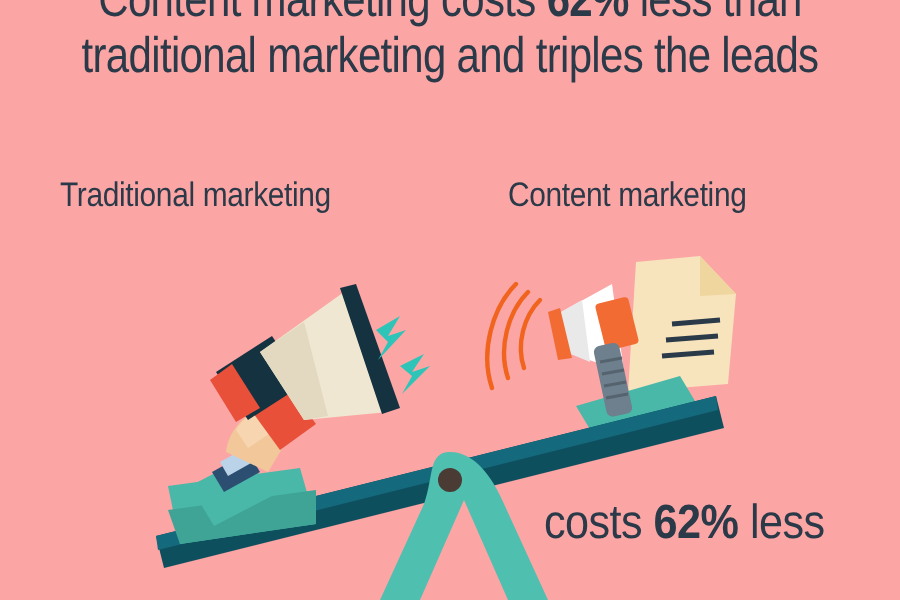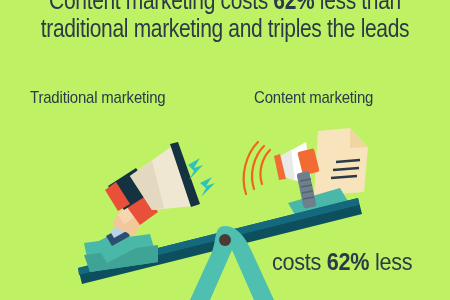--- a/index.html
+++ b/index.html
@@ -9,21 +9,21 @@
   body {
     width: 450px;
     height: 300px;
     overflow: hidden;
     font-family: "Liberation Sans", sans-serif;
   }
   .infographic {
     position: relative;
     width: 450px;
     height: 300px;
-    background: #bef264;
+    background: #fca5a5;
     overflow: hidden;
   }
   
   .headline {
     position: absolute;
     top: -14px;
     left: 0;
     width: 450px;
     text-align: center;
     color: #2B3A48;

